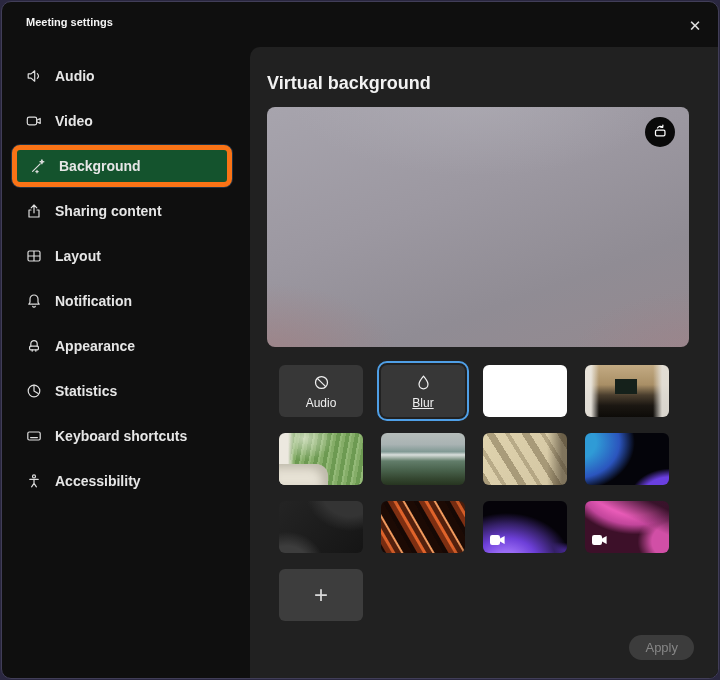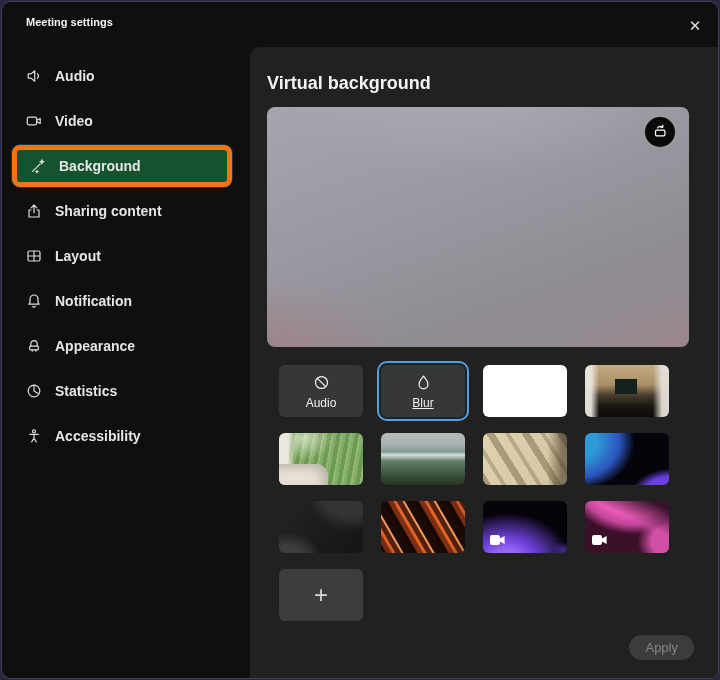--- a/index.html
+++ b/index.html
@@ -182,20 +182,29 @@
         <svg viewBox="0 0 18 18" fill="none" stroke="currentColor" stroke-width="1.2" stroke-linejoin="round" stroke-linecap="round">
             <circle cx="9" cy="9" r="5.8"></circle>
             <path d="M9 9V3.2M9 9l4.2 2.6"></path>
           </svg>
       </span>
       <span class="slabel">Statistics</span>
     </div>
     <div class="side-item">
       <span class="sicon">
         <svg viewBox="0 0 18 18" fill="none" stroke="currentColor" stroke-width="1.2" stroke-linejoin="round" stroke-linecap="round">
+            <rect x="2.8" y="5" width="12.4" height="8" rx="1.5"></rect>
+            <path d="M5.6 10.6h6.8"></path>
+          </svg>
+      </span>
+      <span class="slabel">Keyboard shortcuts</span>
+    </div>
+    <div class="side-item">
+      <span class="sicon">
+        <svg viewBox="0 0 18 18" fill="none" stroke="currentColor" stroke-width="1.2" stroke-linejoin="round" stroke-linecap="round">
             <circle cx="9" cy="4.4" r="1.5"></circle>
             <path d="M4.8 7.4h8.4M9 7.4v4M9 11.4l-2.4 3.4M9 11.4l2.4 3.4"></path>
           </svg>
       </span>
       <span class="slabel">Accessibility</span>
     </div>
   </nav>
 
   <main class="panel">
     <h1 class="panel-title">Virtual background</h1>

